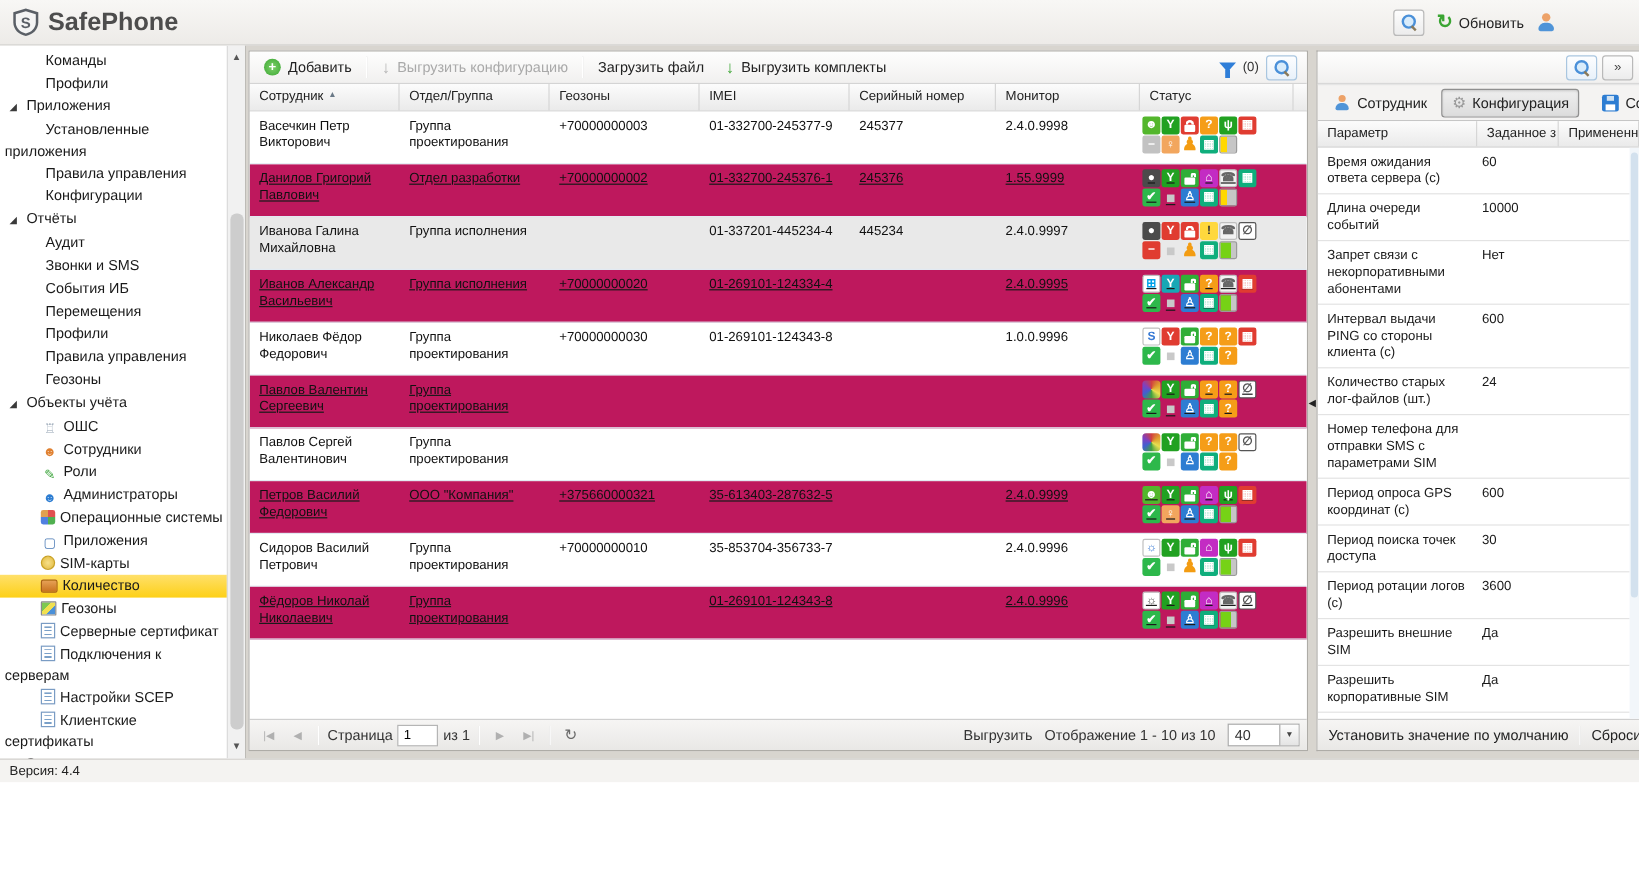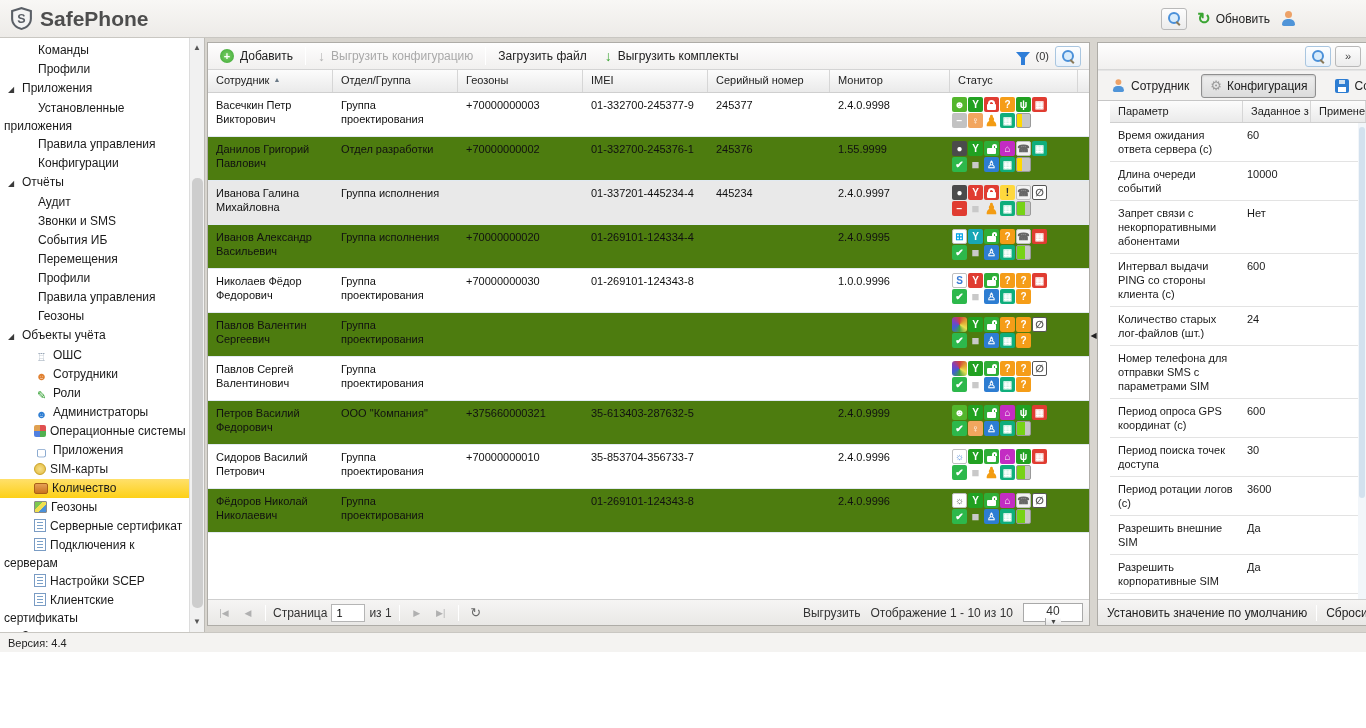--- a/index.html
+++ b/index.html
@@ -94,21 +94,21 @@
     background:linear-gradient(#fdfeff,#e8f1fa); display:flex; align-items:center; justify-content:center; cursor:pointer; }
 
   
   .grid-cols { display:grid; grid-template-columns:125px 125px 125px 125px 122px 120px 128px 1fr; }
   .grid-header { height:23px; background:linear-gradient(#fcfcfc,#eaeaea); border-bottom:1px solid #cfcfcf; }
   .gh-cell { padding:4px 8px 0 8px; border-right:1px solid #d6d6d6; font-size:11px; color:#222;
     white-space:nowrap; overflow:hidden; cursor:pointer; }
   .sort-arrow { font-size:7px; color:#6a7987; margin-left:4px; vertical-align:2px;}
   .grid-body { flex:1; overflow:hidden; background:#fff; }
   .grid-row { min-height:44px; border-bottom:1px solid #e2eaf2; cursor:pointer; }
-  .grid-row.alt { background:#4d7c0f; }
+  .grid-row.alt { background:#be185d;text-decoration:underline; }
   .grid-row.sel { background:#e9e9e9; }
   .gc { padding:5px 8px; font-size:11px; line-height:14px; color:#111; overflow:hidden; }
   .gc.status { padding:4px 2px; }
   .stline { display:flex; gap:1px; margin-bottom:1px; }
 
   
   .tile { width:15px; height:15px; border-radius:2px; display:inline-flex; align-items:center;
     justify-content:center; font-size:10px; font-weight:bold; color:#fff; flex:0 0 15px;
     flex-direction:column; overflow:hidden; }
   .tile.brd { border:1px solid #bfbfbf; }
@@ -124,21 +124,21 @@
   .pager { height:26px; background:linear-gradient(#f6f5f4,#e9e8e6); border-top:1px solid #cfcfcf;
     display:flex; align-items:center; padding:0 6px; gap:4px; font-size:12px; color:#333;}
   .pg-btn { min-width:20px; height:18px; display:flex; align-items:center; justify-content:center;
     color:#b0b0b0; font-size:9px; cursor:default; }
   .pg-btn.on { color:#6a6a6a; cursor:pointer; }
   .pg-sep { width:1px; height:16px; background:#cfcfcf; border-right:1px solid #fff; margin:0 3px;}
   .pg-input { width:34px; height:18px; border:1px solid #b5b5b5; padding:1px 4px; font-size:11px;
     font-family:"Liberation Sans",sans-serif; }
   .pg-right { margin-left:auto; display:flex; align-items:center; gap:10px; }
   .pg-select { width:60px; height:19px; border:1px solid #a9a9a9; background:#fff; display:flex;
-    align-items:center; cursor:pointer;flex-direction:column; }
+    align-items:center; cursor:pointer; }
   .pg-select .val { flex:1; padding:0 5px; }
   .pg-select .dd { width:16px; height:100%; background:linear-gradient(#fdfdfd,#e4e4e4);
     border-left:1px solid #a9a9a9; font-size:7px; color:#444; display:flex; align-items:center; justify-content:center;}
 
   
   .splitter { width:7px; display:flex; align-items:center; justify-content:center; }
   .splitter span { font-size:8px; color:#222; cursor:pointer; }
 
   
   .rpanel { width:269px; margin:4px 0 6px 0; background:#fff; border:1px solid #aeaca7;
@@ -154,21 +154,21 @@
   .rp-tab { display:flex; align-items:center; gap:5px; padding:4px 8px; font-size:12px; color:#222;
     white-space:nowrap; cursor:pointer; border:1px solid transparent; border-radius:3px; }
   .rp-tab.active { border-color:#8f8f8f; background:linear-gradient(#efefef,#dcdcdc);
     box-shadow:inset 0 1px 2px rgba(0,0,0,.15); }
   .gear { font-size:13px; color:#9a9a9a; line-height:1; }
   .saveC { width:14px; height:14px; background:#2d7dd2; border-radius:2px; position:relative; display:inline-block;}
   .saveC::before { content:""; position:absolute; top:1px; left:4px; right:4px; height:4px; background:#cfe2f3; }
   .saveC::after { content:""; position:absolute; bottom:1px; left:3px; right:3px; height:5px; background:#fff; }
   .rp-tabsep { width:1px; height:20px; background:#c6c6c6; margin:0 2px; }
 
-  .rp-grid-cols { display:grid; grid-template-columns:133px 68px 1fr;margin-left:12px; }
+  .rp-grid-cols { display:grid; grid-template-columns:133px 68px 1fr; }
   .rp-grid-header { height:22px; background:linear-gradient(#fcfcfc,#eaeaea); border-bottom:1px solid #cfcfcf;}
   .rp-gh { padding:4px 0 0 8px; font-size:11px; color:#222; border-right:1px solid #d6d6d6;
     white-space:nowrap; overflow:hidden; }
   .rp-list { flex:1; overflow:hidden; position:relative; padding-right:8px; }
   .rp-row { border-bottom:1px solid #e3e3e3; cursor:default; }
   .rp-name { padding:5px 6px 5px 8px; font-size:11px; line-height:14px; }
   .rp-val { padding:5px 4px; font-size:11px; line-height:14px; }
   .rp-scroll { position:absolute; right:0; top:0; bottom:0; width:8px; background:#f2f6fa; }
   .rp-thumb { position:absolute; right:1px; top:4px; width:6px; height:78%;
     background:#d3e1ee; border-radius:3px; cursor:pointer; }

